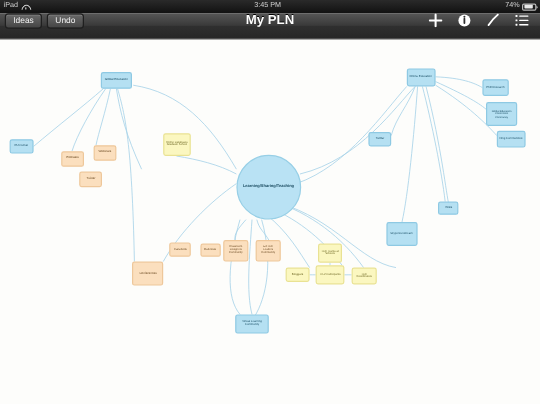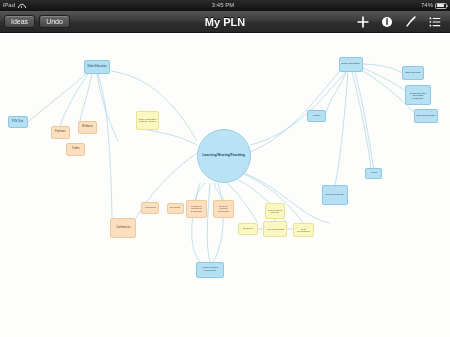--- a/index.html
+++ b/index.html
@@ -44,21 +44,21 @@
     width: 1.2px; height: 2px; background: #b8b8b8; border-radius: 0 1px 1px 0;
   }
   .batt-fill { position: absolute; left: 0.7px; top: 0.7px; bottom: 0.7px; background: #e8e8e8; border-radius: 0.5px; }
 
   
   .toolbar {
     position: absolute; top: 11px; left: 0;
     width: 450px; height: 22px;
     background: linear-gradient(#565656, #3a3a3a 48%, #2f2f2f 52%, #262626);
     border-bottom: 1px solid #151515;
-    display: flex; align-items: center;
+    display: flex; align-items: flex-start;
   }
   .tb-left { display: flex; gap: 4px; padding-left: 4px; }
   .tb-btn {
     background: linear-gradient(#6a6a6a, #454545);
     border: 1px solid #1f1f1f;
     border-radius: 3px;
     color: #f2f2f2;
     font-size: 7px;
     padding: 2px 6px;
     box-shadow: inset 0 1px 0 rgba(255,255,255,.18);

